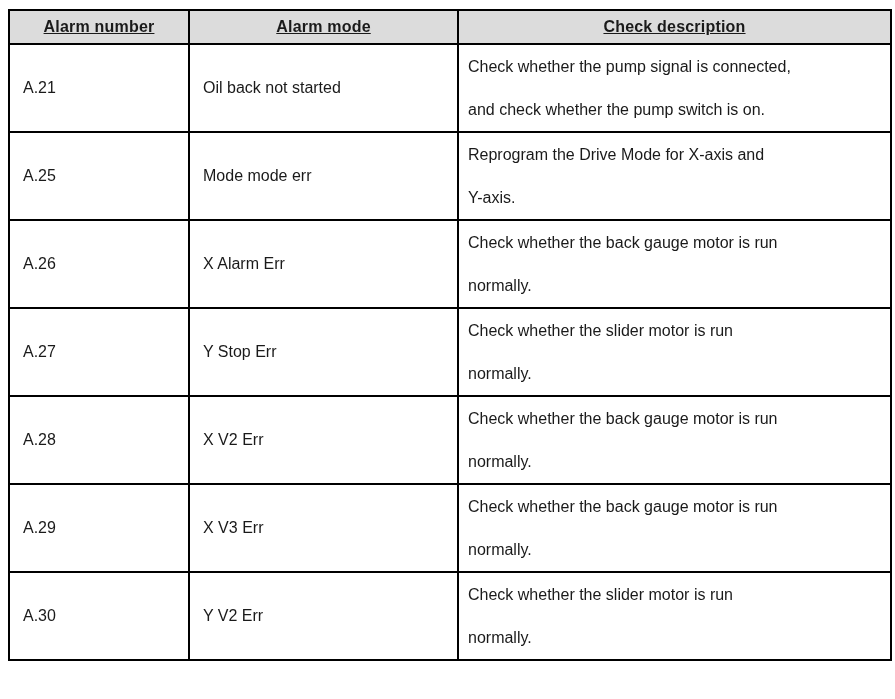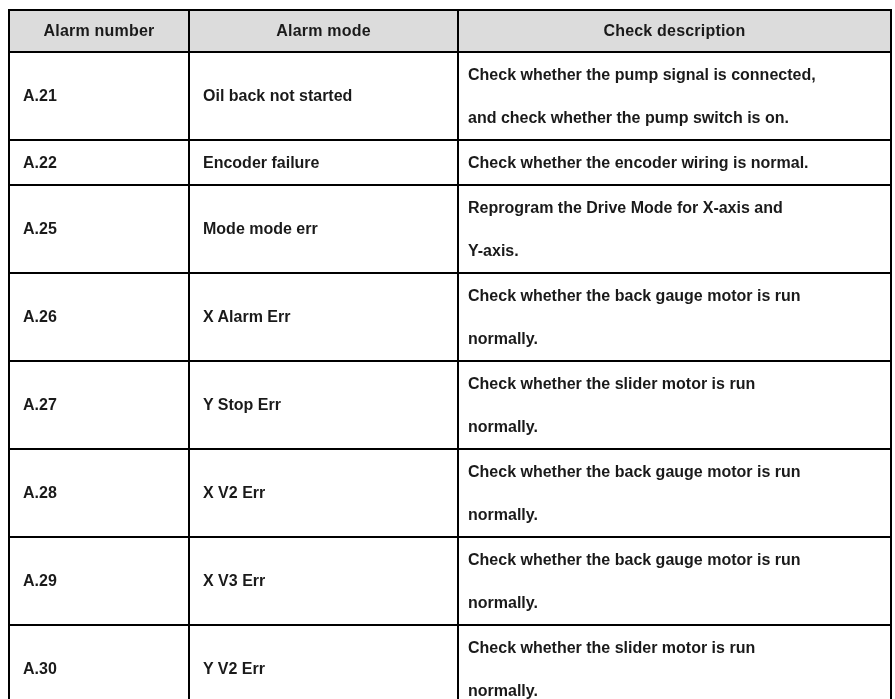--- a/index.html
+++ b/index.html
@@ -32,29 +32,29 @@
   .alarm-table th, .alarm-table td {
     border: 2px solid var(--border);
     font-size: 16px;
     vertical-align: middle;
     overflow: hidden;
   }
   .alarm-table th {
     background: var(--header-bg);
     font-weight: bold;
     text-align: center;
-    height: 42px;
+    height: 34px;
     padding: 0 4px;
     letter-spacing: 0.2px;
+    text-decoration: underline;
   }
   .alarm-table td {
     text-align: left;
     padding: 0 6px 0 13px;
     line-height: 1.25;
-    font-weight: bold;
   }
   .alarm-table td.desc-cell {
     padding: 0 6px 0 9px;
     line-height: 43px;
     white-space: pre-line;
   }
   
   tr.r-tall   { height: 86px; }
   tr.r-first  { height: 88px; }
   tr.r-short  { height: 43px; }
@@ -76,25 +76,20 @@
         <th>Alarm mode</th>
         <th>Check description</th>
       </tr>
     </thead>
     <tbody>
       <tr class="r-first">
         <td>A.21</td>
         <td>Oil back not started</td>
         <td class="desc-cell">Check whether the pump signal is connected,
 and check whether the pump switch is on.</td>
-      </tr>
-      <tr class="r-short">
-        <td>A.22</td>
-        <td>Encoder failure</td>
-        <td class="desc-cell">Check whether the encoder wiring is normal.</td>
       </tr>
       <tr class="r-mid">
         <td>A.25</td>
         <td>Mode mode err</td>
         <td class="desc-cell">Reprogram the Drive Mode for X-axis and
 Y-axis.</td>
       </tr>
       <tr class="r-tall">
         <td>A.26</td>
         <td>X Alarm Err</td>

